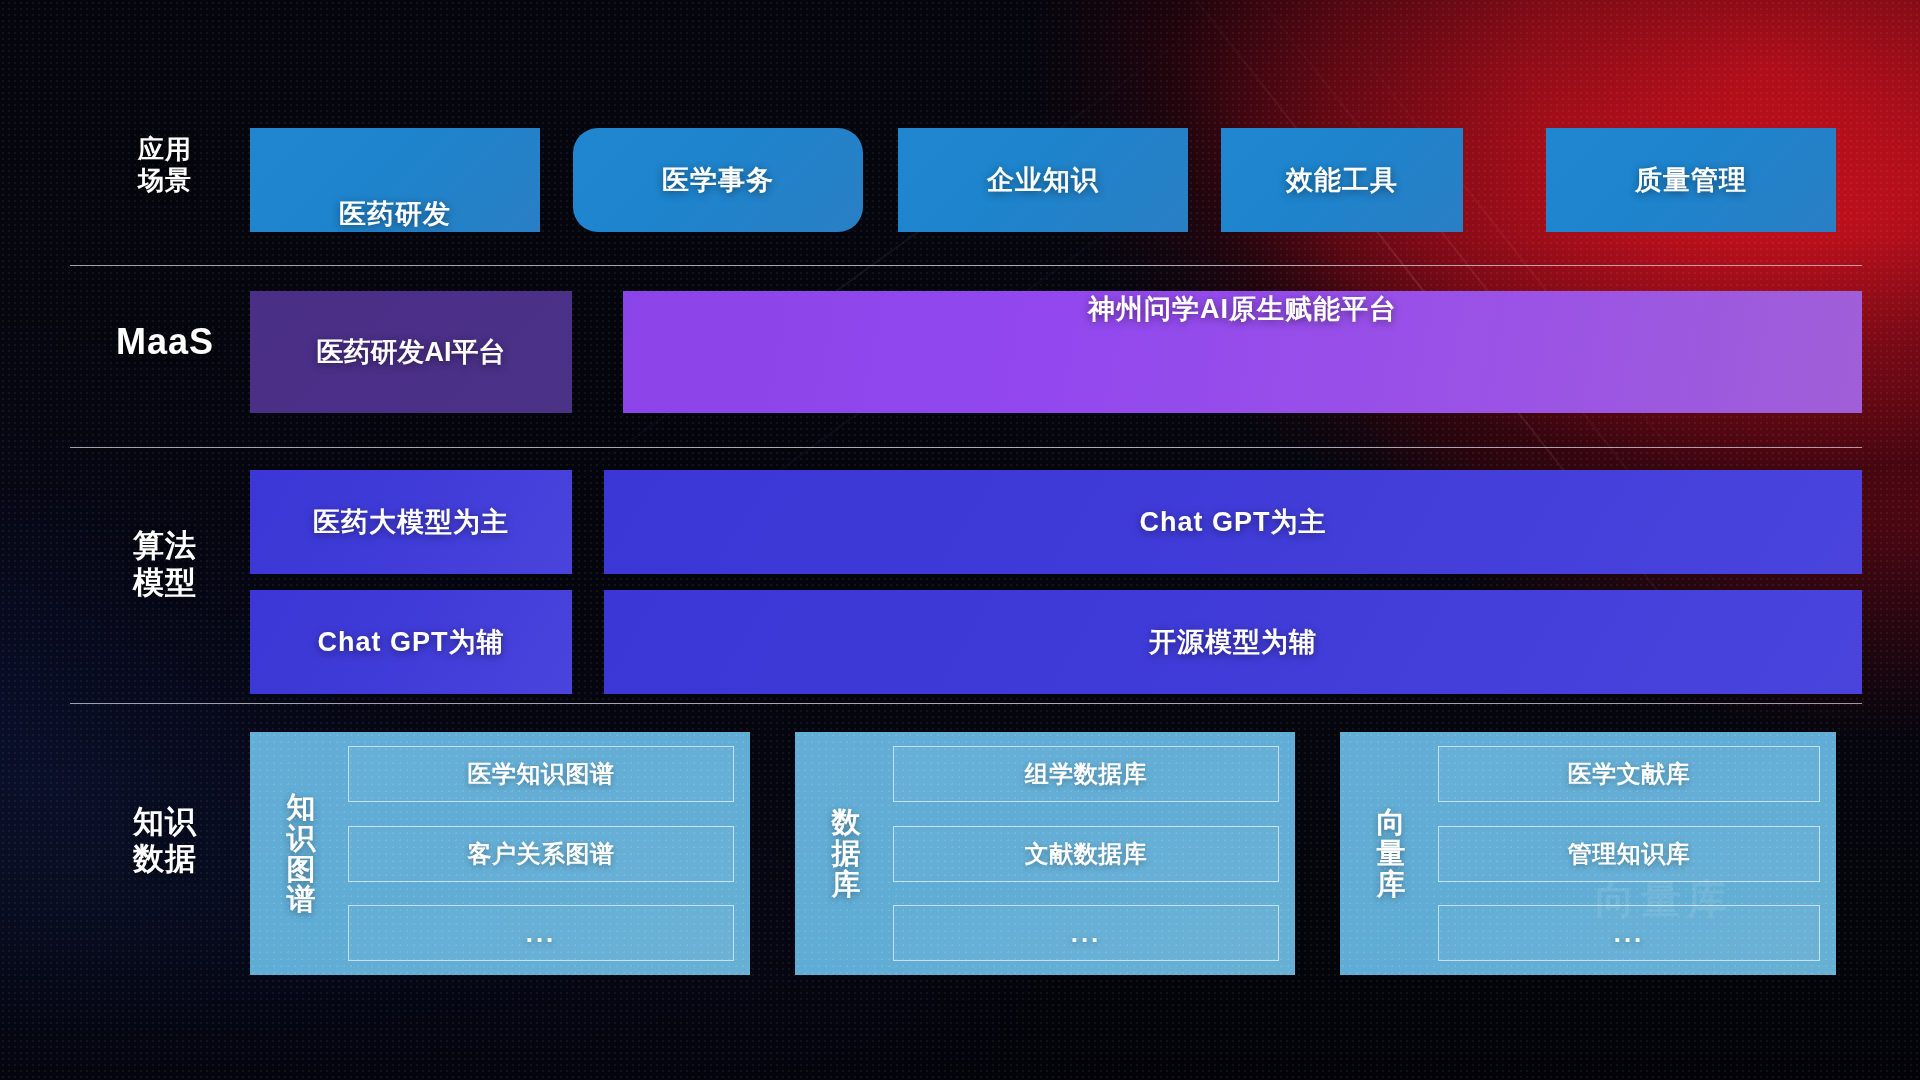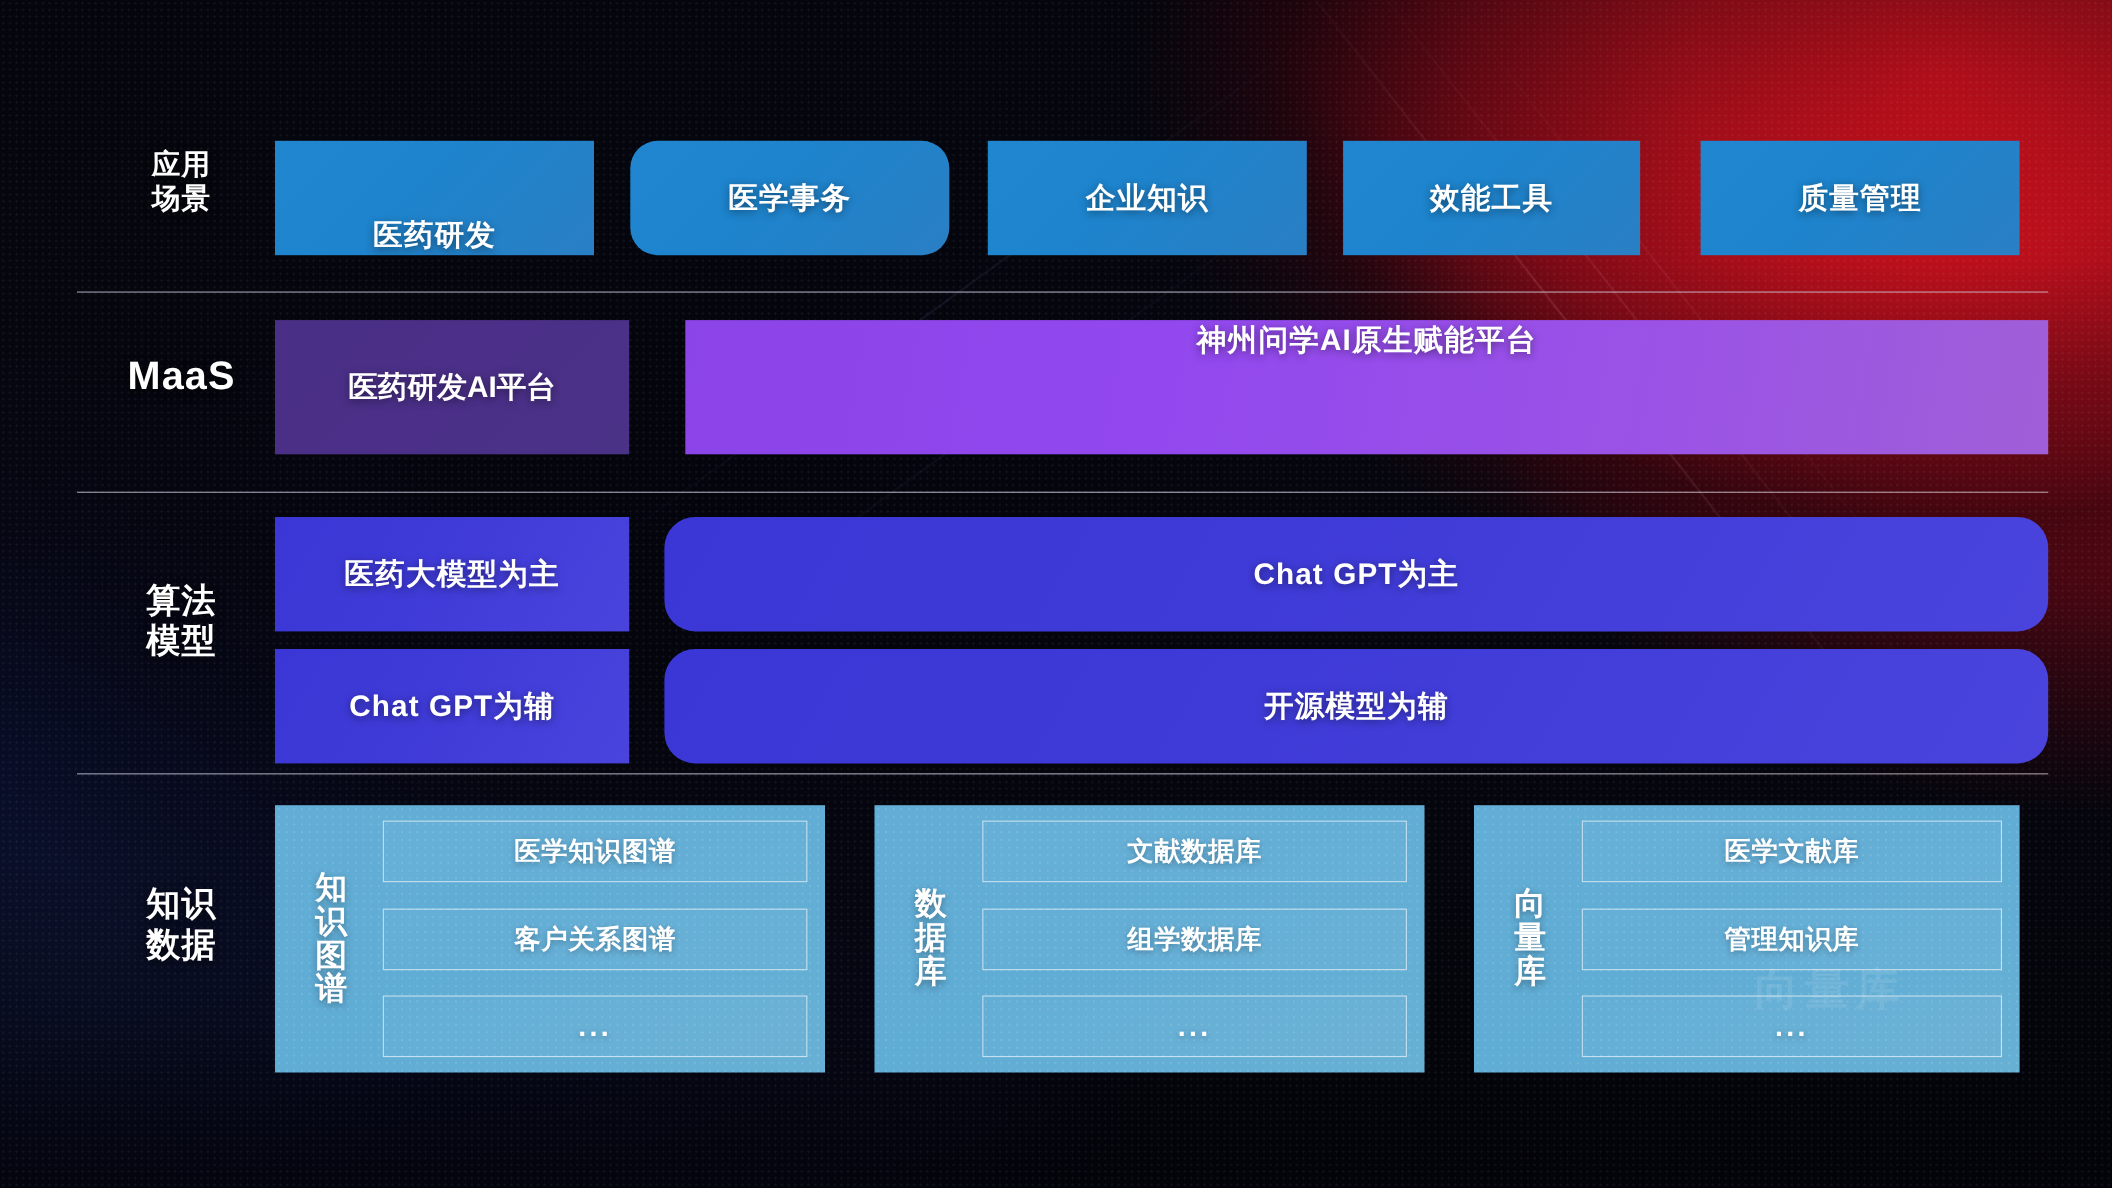--- a/index.html
+++ b/index.html
@@ -61,21 +61,21 @@
   .maas-right{ position:absolute; top:0; left:604px; right:58px; height:122px;
                display:flex; align-items:flex-start; justify-content:center;
                background:linear-gradient(100deg,#8b44e8 0%,#9248ee 35%,#9a52e6 70%,#a05fd8 100%);margin-left:19px; }
   .maas-right .boxtext{ font-size:27px; letter-spacing:1px; }
 
   
   .algobox{ position:absolute; height:104px; display:flex; align-items:center; justify-content:center;
             background:linear-gradient(120deg,#3b37d6 0%,#3f3bd8 45%,#4a44dd 100%); }
   .algobox .boxtext{ font-size:27px; letter-spacing:1px; }
   .algo-l{ left:250px; width:322px; }
-  .algo-r{ left:604px; right:58px;border-radius:28px; }
+  .algo-r{ left:604px; right:58px; }
 
   
   .kgroup{ position:absolute; top:0; height:243px; display:flex; align-items:stretch;
            background:linear-gradient(150deg,#63aed6 0%,#5facd5 45%,#67b0d4 100%); padding:14px 16px 14px 18px; }
   .kvert{ width:66px; flex:0 0 66px; display:flex; align-items:center; justify-content:center;
           color:#fff; font-weight:700; font-size:29px; line-height:1.06; text-align:center;
           text-shadow:0 2px 7px rgba(0,0,0,.35); }
   .kvert .ln{ display:block; }
   .kitems{ flex:1; display:flex; flex-direction:column; justify-content:space-between; padding-left:14px; }
   .kitem{ height:56px; border:1px solid rgba(255,255,255,.62); display:flex; align-items:center; justify-content:center;
@@ -110,21 +110,21 @@
     </div>
     <div class="appbox" style="left:250px;width:290px;align-items:flex-end;">
       <span class="boxtext">医药研发</span>
     </div>
     <div class="appbox" style="left:573px;width:290px;border-radius:25px;">
       <span class="boxtext">医学事务</span>
     </div>
     <div class="appbox" style="left:898px;width:290px;">
       <span class="boxtext">企业知识</span>
     </div>
-    <div class="appbox" style="left:1221px;width:270px;text-align:center;">
+    <div class="appbox" style="left:1221px;width:242px;text-align:center;">
       <span class="boxtext">效能工具</span>
     </div>
     <div class="appbox" style="left:1546px;width:290px;">
       <span class="boxtext">质量管理</span>
     </div>
   </div>
 
   <div class="divider" style="top:265px;"></div>
 
   <div class="row" style="top:291px;height:148px;">
@@ -188,22 +188,22 @@
     <div class="kgroup" style="left:795px;width:500px;">
       <div class="kdots"></div>
       <div class="kvert">
         <div>
           <span class="ln">数</span>
           <span class="ln">据</span>
           <span class="ln">库</span>
         </div>
       </div>
       <div class="kitems">
+        <div class="kitem">组学数据库</div>
         <div class="kitem">文献数据库</div>
-        <div class="kitem">组学数据库</div>
         <div class="kitem ellipsis">...</div>
       </div>
     </div>
 
     <div class="kgroup" style="left:1340px;width:496px;">
       <div class="kdots"></div>
       <div class="wm" style="left:255px;top:140px;">向量库</div>
       <div class="kvert">
         <div>
           <span class="ln">向</span>

